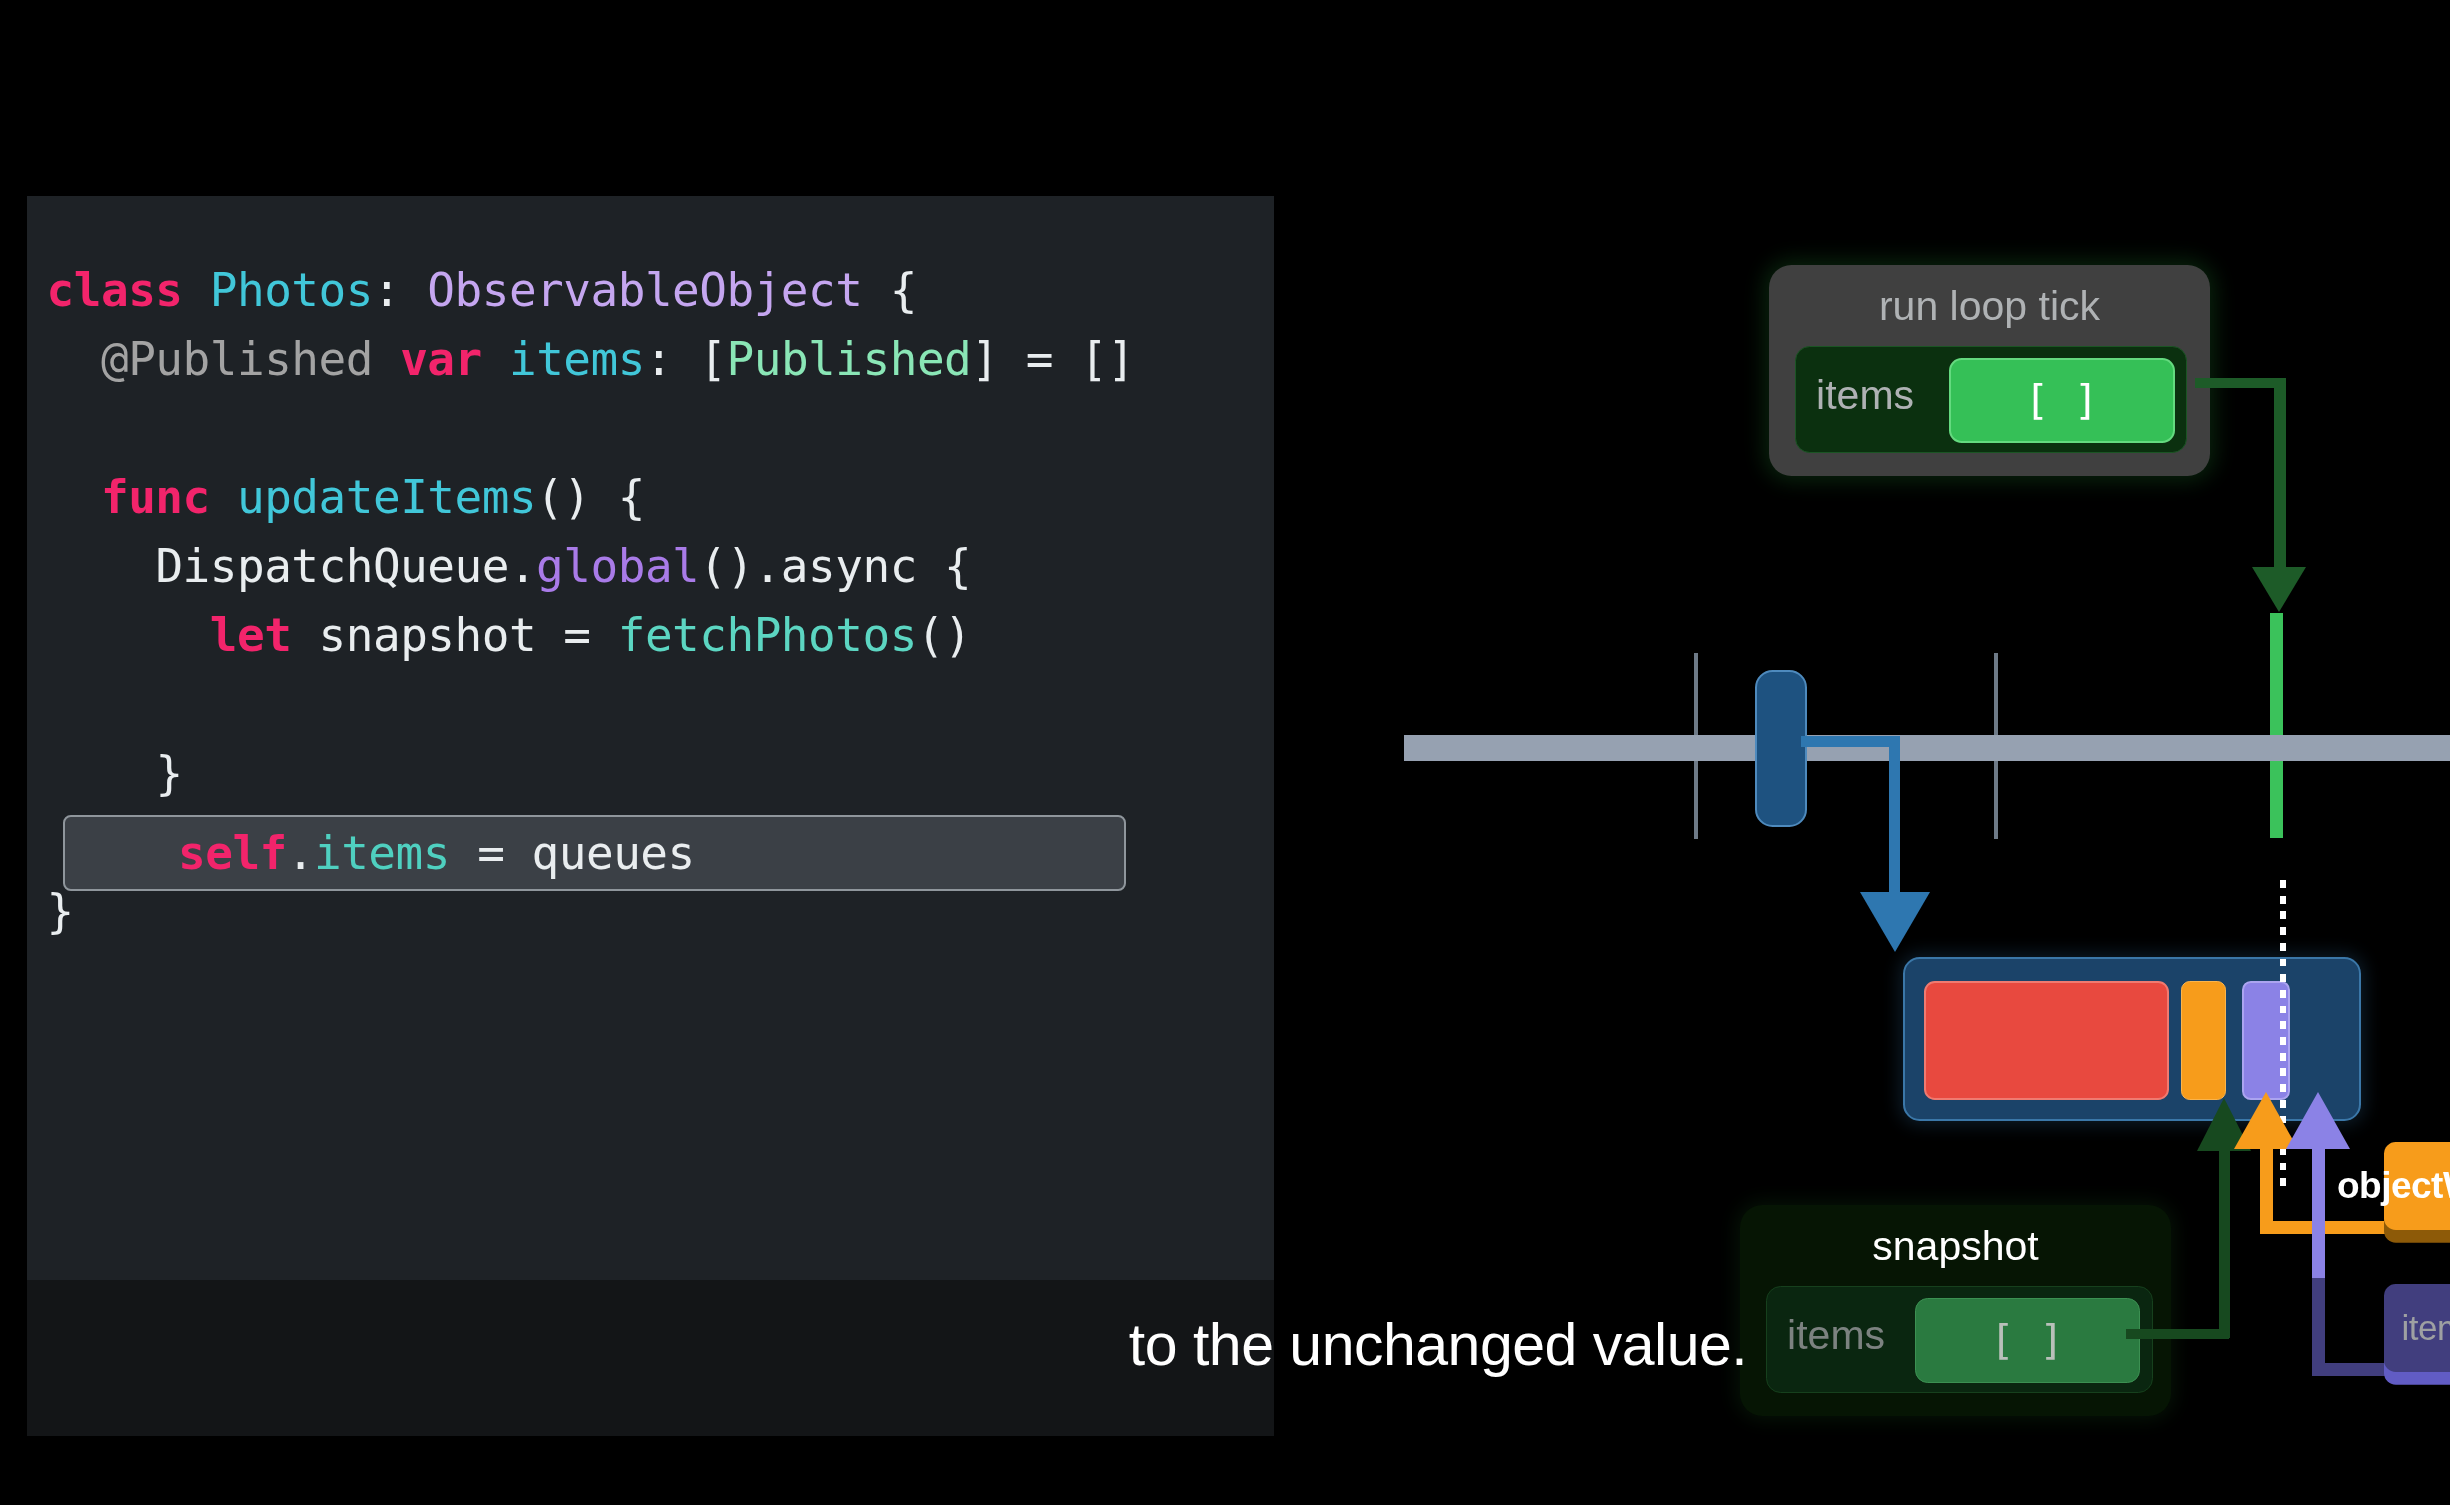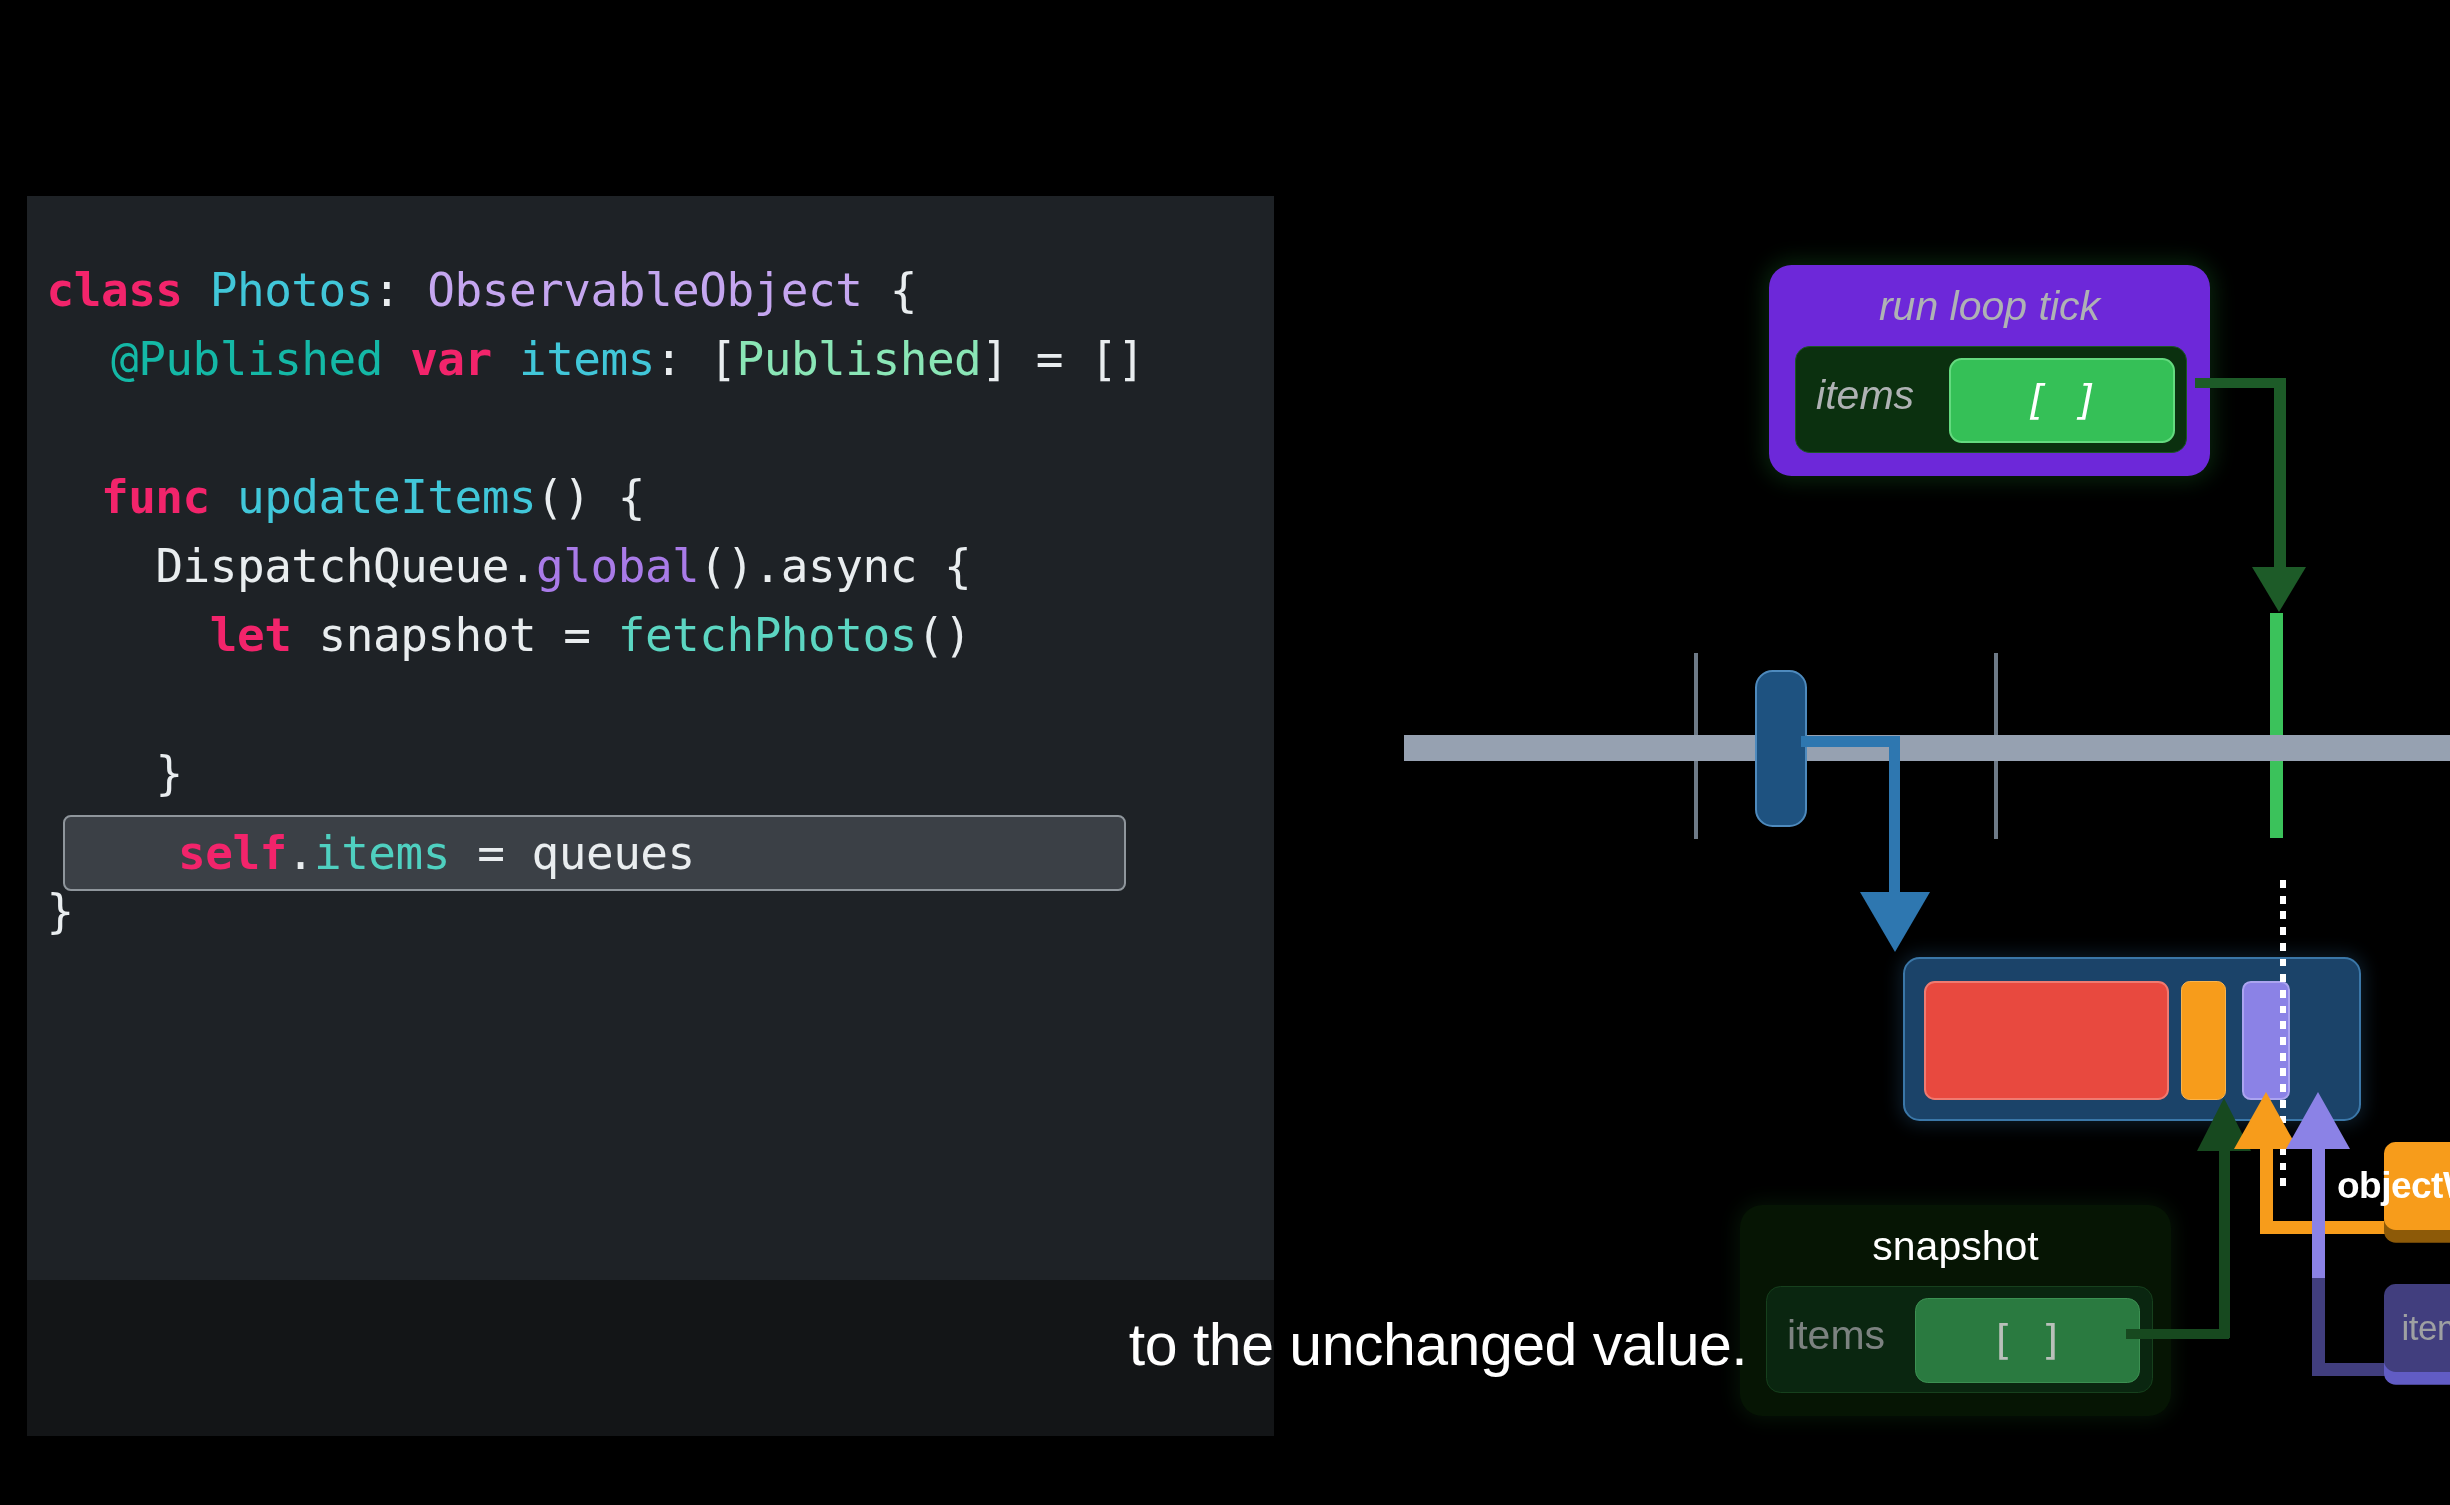--- a/index.html
+++ b/index.html
@@ -26,21 +26,21 @@
     position:absolute;left:0;right:0;top:1084px;bottom:0;background:#131517;
   }
   #code-text{
     position:absolute;left:19.6px;top:13.7px;right:0;
     font-family:"DejaVu Sans Mono","Liberation Mono",monospace;
     font-size:46px;line-height:69px;white-space:pre;
     color:#E9EDEF;letter-spacing:-0.5px;
   }
   .kw{color:#F2246B;font-weight:700;text-align:right;}
   .tname{color:#41C7D9;}
-  .attr{color:#14b8a6;margin-left:10px;}
+  .attr{color:#a3a3a3;}
   .proto{color:#C5A6F0;}
   .typ{color:#8AE6B6;}
   .fn{color:#5CD6C2;}
   .meth{color:#A97BE8;}
   .plain{color:#E9EDEF;}
   .prop{color:#4FD0C0;}
   #code-highlight{
     position:absolute;left:36px;top:619px;width:1063px;height:76px;
     border-radius:7.8px;background:#3B4046;
     border:2px solid #8F969C;box-sizing:border-box;
@@ -58,21 +58,21 @@
     position:absolute;left:0;top:1311px;width:2876px;text-align:center;
     font-size:59px;color:#ffffff;letter-spacing:-0.5px;
   }
 
   
   .tickbox{
     position:absolute;border-radius:22.5px;
   }
   #runloop-box{
     left:1769px;top:265px;width:441px;height:211px;
-    background:#6d28d9;box-shadow:0 0 21.6px 4.9px rgba(28,110,40,0.33);font-style:italic;
+    background:#404040;box-shadow:0 0 21.6px 4.9px rgba(28,110,40,0.33);
   }
   #runloop-label{
     position:absolute;left:0;top:17.6px;width:100%;text-align:center;
     font-size:41px;color:#AFB2B4;
   }
   #runloop-inner{
     position:absolute;left:25.5px;top:81px;width:392px;height:107px;
     border-radius:14.7px;background:#0B300F;border:1.5px solid #1B5524;box-sizing:border-box;
   }
   #runloop-items-label{

